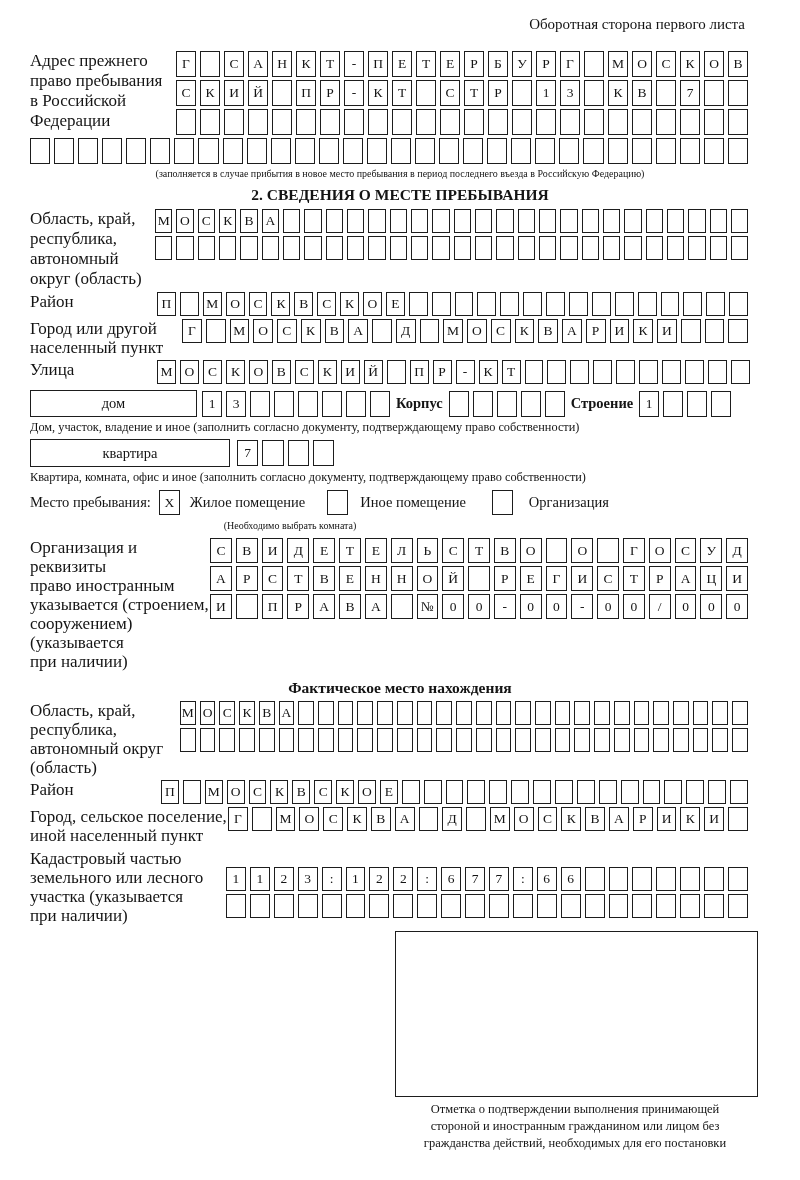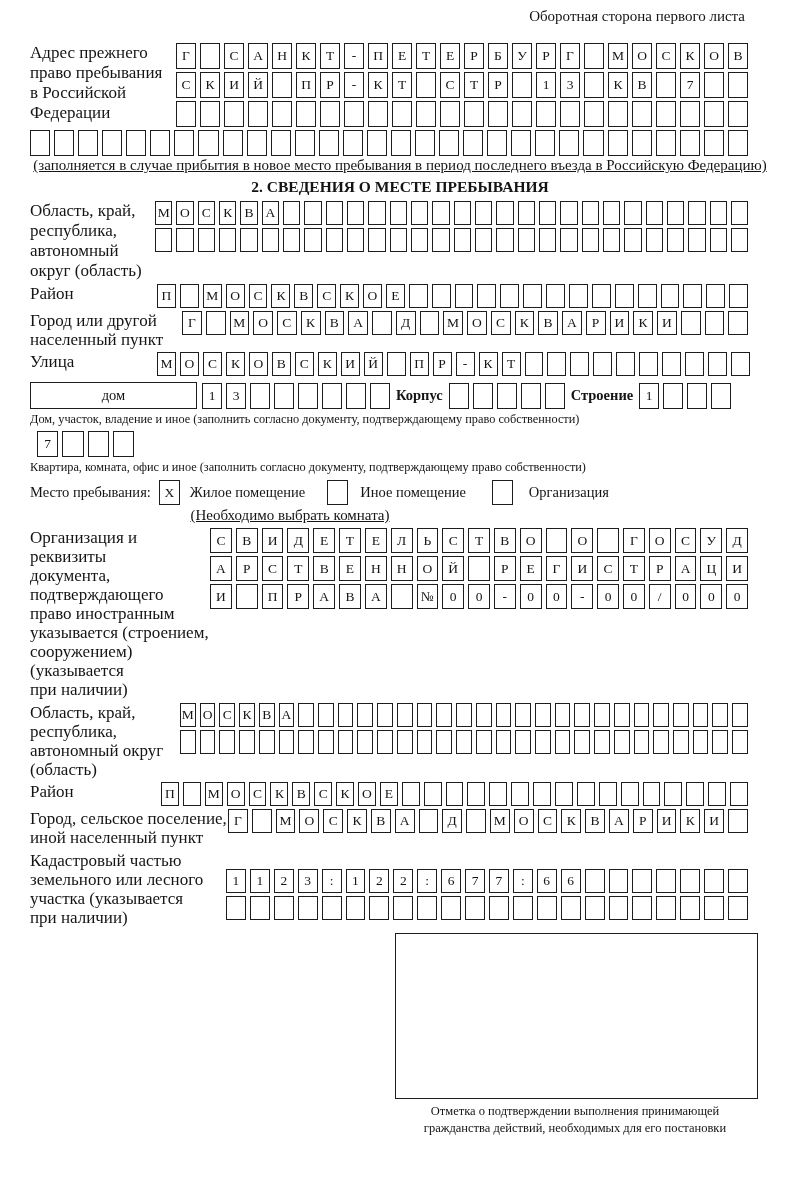--- a/index.html
+++ b/index.html
@@ -1,32 +1,32 @@
 <!DOCTYPE html>
 <html><head>
 <meta charset="utf-8">
 <style>
   * { margin:0; padding:0; box-sizing:border-box; }
   html,body { width:800px; height:1180px; background:#fff; color:#141414;
     font-family:"Liberation Serif","DejaVu Serif",serif; overflow:hidden; }
-  .page { width:800px; height:1180px; padding:8px 30px 0 30px; position:relative; }
+  .page { width:800px; height:1180px; padding:16px 30px 0 30px; position:relative; }
 
   .hdr { text-align:right; font-size:15px; padding-right:25px; }
 
   .frow { display:flex; align-items:flex-start; }
   .lblcol { font-size:17px; line-height:20px; flex:0 0 auto; }
   .cellcol { display:flex; flex-direction:column; gap:3px; }
   .cellrow { display:flex; gap:4px; }
   .cell { flex:1 1 0; min-width:0; border:1.5px solid #1d1d1d; height:24px;
           display:flex; align-items:center; justify-content:center;
           font-size:13.5px; background:#fff; }
   .clg .cell { height:26px; }
   .cmd .cell { height:25px; }
 
-  .note { font-size:15px; line-height:15px; text-align:center;text-decoration:underline; }
+  .note { font-size:10px; line-height:15px; text-align:center; }
   .note-left { font-size:12.3px; line-height:15px; text-align:left; }
   .title { font-weight:bold; font-size:15.5px; text-align:center; }
 
   .wbox { border:1.5px solid #1d1d1d; display:flex; align-items:center;
           justify-content:center; font-size:14.5px; background:#fff; }
   .inline-lbl { font-size:14.5px; padding:0 6px; white-space:nowrap;font-weight:bold; }
 
   .stay { display:flex; align-items:center; font-size:14.5px; }
   .chk { width:21px; height:25px; border:1.5px solid #1d1d1d; display:inline-flex;
          align-items:center; justify-content:center; font-size:13.5px; flex:0 0 auto; }
@@ -358,20 +358,21 @@
     <div class="cellrow clg" style="width:92px">
         <span class="cell">1</span>
         <span class="cell">&nbsp;</span>
         <span class="cell">&nbsp;</span>
         <span class="cell">&nbsp;</span>
       </div>
   </div>
   <div class="note-left" style="margin-top:3px">Дом, участок, владение и иное (заполнить согласно документу, подтверждающему право собственности)</div>
 
   <div style="display:flex; align-items:center; margin-top:4px">
+    <div class="wbox" style="width:200px; height:28px">квартира</div>
     <div class="cellrow clg" style="width:97px; margin-left:7px">
         <span class="cell">7</span>
         <span class="cell">&nbsp;</span>
         <span class="cell">&nbsp;</span>
         <span class="cell">&nbsp;</span>
       </div>
   </div>
   <div class="note-left" style="margin-top:3px">Квартира, комната, офис и иное (заполнить согласно документу, подтверждающему право собственности)</div>
 
   <div class="stay" style="margin-top:5px">
@@ -387,21 +388,20 @@
     <span class="opt" style="margin-left:26px">
       <span class="chk"></span>
       <span style="margin-left:16px">Организация</span>
     </span>
   </div>
   <div class="note" style="width:520px; margin-top:3px">(Необходимо выбрать комната)</div>
 
   <div class="frow" style="margin-top:5px">
     <div class="lblcol" style="width:180px; line-height:19px">
         <div>Организация и реквизиты</div>
-        <div>документа, подтверждающего</div>
         <div>право иностранным</div>
         <div>указывается (строением,</div>
         <div>сооружением) (указывается</div>
         <div>при наличии)</div>
       </div>
     <div class="cellcol cmd" style="width:538px">
       <div class="cellrow">
           <span class="cell">С</span>
           <span class="cell">В</span>
           <span class="cell">И</span>
@@ -466,20 +466,21 @@
           <span class="cell">0</span>
           <span class="cell">0</span>
           <span class="cell">/</span>
           <span class="cell">0</span>
           <span class="cell">0</span>
           <span class="cell">0</span>
         </div>
     </div>
   </div>
 
+  <div class="title" style="margin-top:8px">Фактическое место нахождения</div>
 
   <div class="frow" style="margin-top:4px">
     <div class="lblcol" style="width:150px; line-height:19px">
         <div>Область, край,</div>
         <div>республика,</div>
         <div>автономный округ</div>
         <div>(область)</div>
       </div>
     <div class="cellcol" style="width:568px">
       <div class="cellrow">
@@ -666,16 +667,17 @@
           <span class="cell">&nbsp;</span>
           <span class="cell">&nbsp;</span>
           <span class="cell">&nbsp;</span>
         </div>
     </div>
   </div>
 
   <div class="stampbox" style="width:363px; height:166px; margin-left:365px; margin-top:6px"></div>
   <div class="stampcap" style="width:440px; margin-left:325px; margin-top:4px">
       <div>Отметка о подтверждении выполнения принимающей</div>
+      <div>стороной и иностранным гражданином или лицом без</div>
       <div>гражданства действий, необходимых для его постановки</div>
     </div>
 
 </div>
 
 </body></html>

